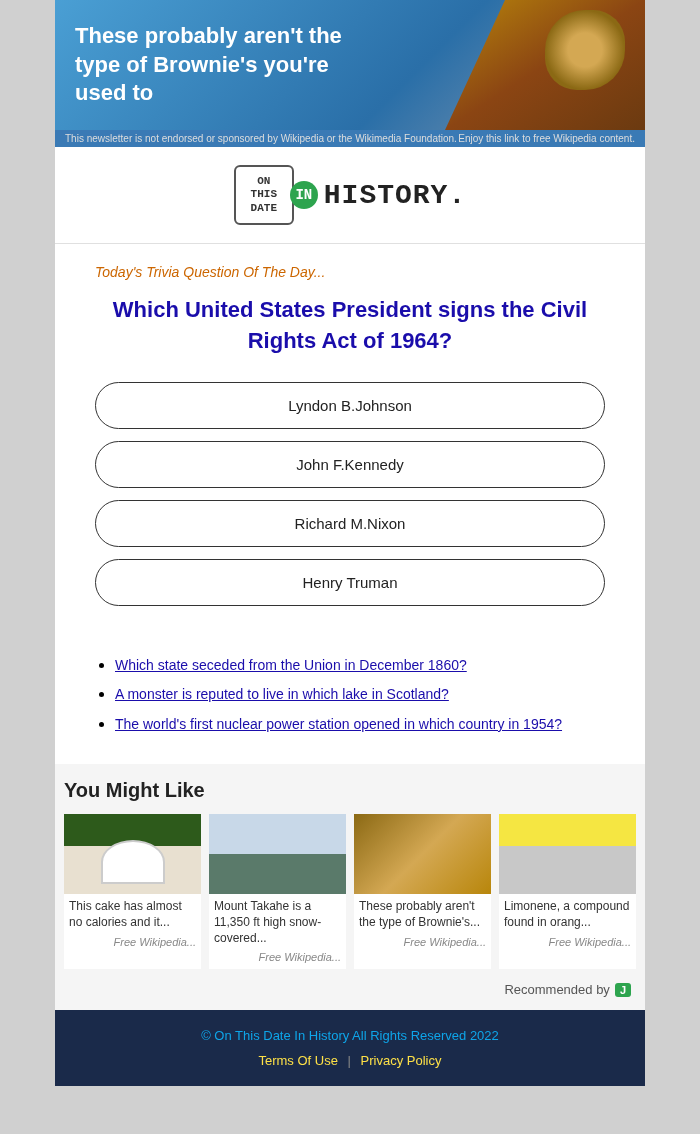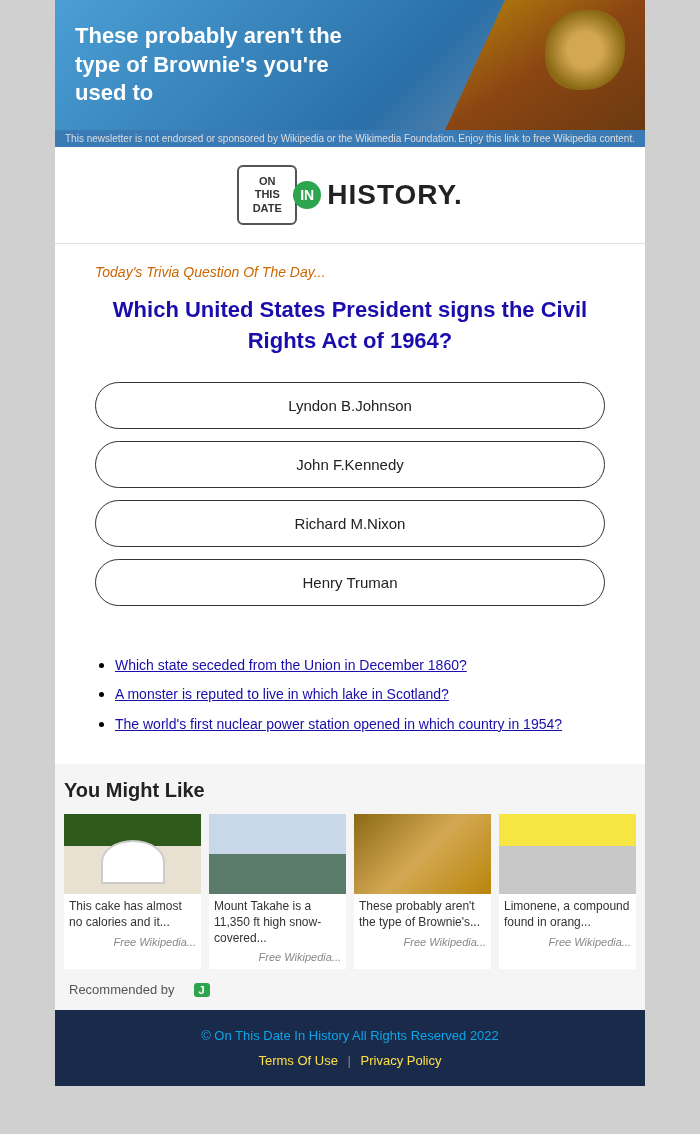--- a/index.html
+++ b/index.html
@@ -69,20 +69,21 @@
       border-bottom: 1px solid #e0e0e0;
       display: flex;
       justify-content: center;
       align-items: center;
       padding: 18px;
     }
     .logo-box {
       display: flex;
       align-items: center;
       gap: 6px;
+      font-family: Liberation Mono, monospace;
     }
     .logo-calendar {
       width: 60px;
       height: 60px;
       background: #fff;
       border: 2px solid #555;
       border-radius: 6px;
       display: flex;
       flex-direction: column;
       align-items: center;
@@ -239,21 +240,22 @@
       font-style: italic;
       text-align: right;
     }
     .recommended-by {
       text-align: right;
       padding: 5px 5px 8px;
       font-size: 13px;
       color: #555;
       display: flex;
       align-items: center;
-      gap: 19px;
+      justify-content: flex-end;
+      gap: 5px;
     }
     .recommended-badge {
       display: inline-block;
       background: #2da44e;
       color: #fff;
       font-size: 11px;
       font-weight: bold;
       padding: 1px 5px;
       border-radius: 3px;
     }

